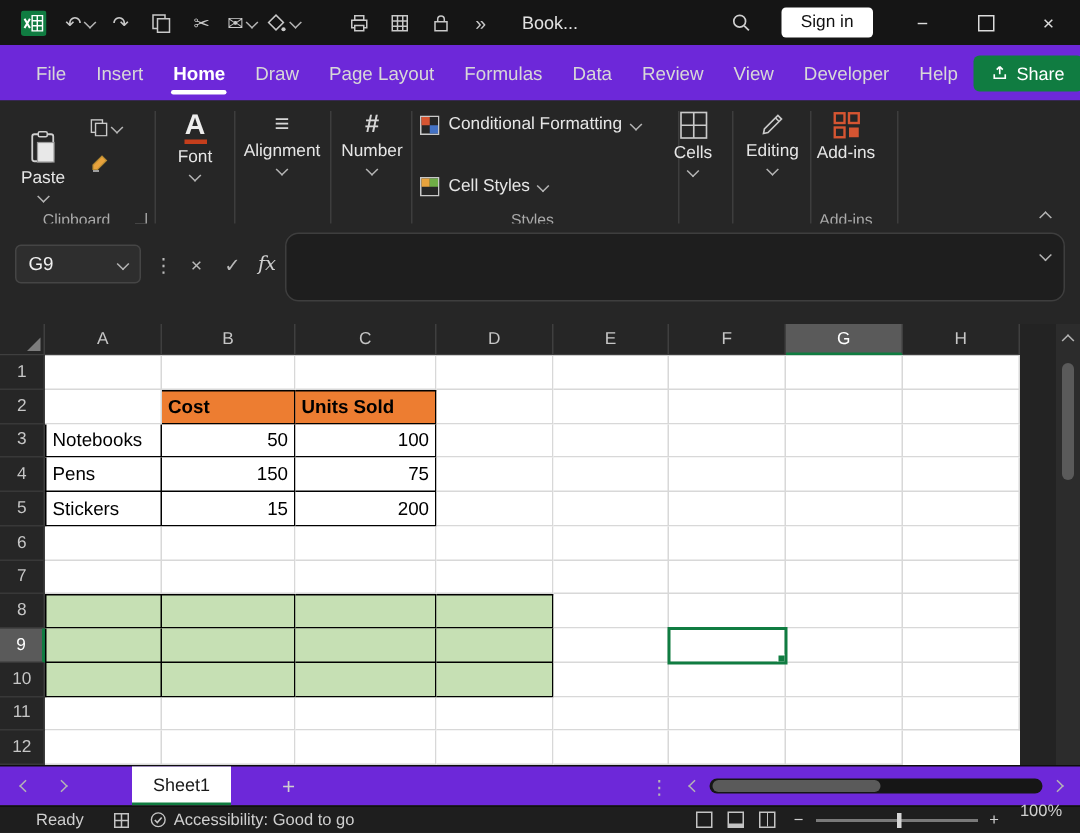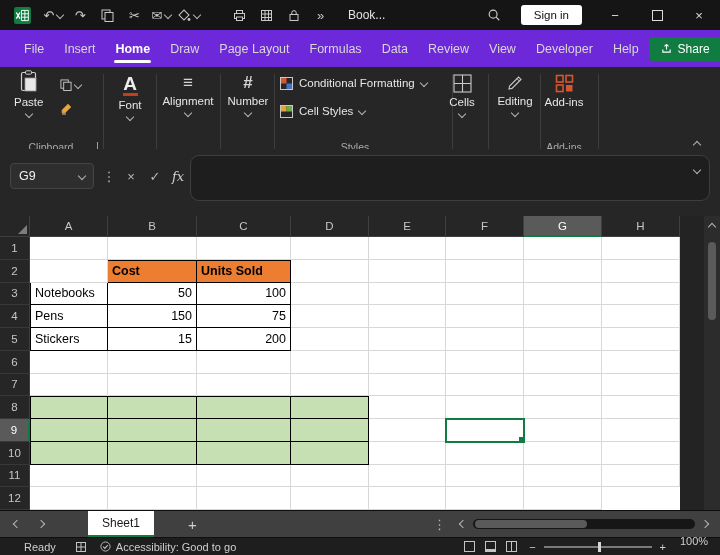--- a/index.html
+++ b/index.html
@@ -67,21 +67,21 @@
   .cell.green{background:var(--green,#C6E0B4)}
   .cell.s-header{background:var(--orange,#ED7D31);font-weight:bold}
   .cell.s-num{justify-content:flex-end}
   .cell.selcell{outline:2px solid var(--accent,#107C41);outline-offset:-1px;position:relative;z-index:2}
   .cell.selcell::after{content:"";position:absolute;right:-2px;bottom:-2px;width:5px;height:5px;background:var(--accent,#107C41);border:1px solid #fff}
   .vscroll{position:absolute;left:704px;top:0;width:16px;height:294px;background:#2c2c2c}
   .vthumb{position:absolute;left:4px;top:26px;width:8px;height:78px;background:#5a5a5a;border-radius:4px}
   .vscroll .chev.up{position:absolute;left:5px;top:8px}
 
   
-  .tabbar{position:absolute;top:510px;left:0;width:720px;height:27px;background:#404040;display:flex;align-items:center;border-top:1px solid #0e0e0e;box-sizing:border-box}
+  .tabbar{position:absolute;top:510px;left:0;width:720px;height:27px;background:#6d28d9;display:flex;align-items:center;border-top:1px solid #0e0e0e;box-sizing:border-box}
   .sheettab{height:26px;background:#fff;color:#1a1a1a;font-size:12px;display:flex;align-items:center;padding:0 14px;border-bottom:2px solid var(--accent,#107C41);box-sizing:border-box;margin-left:44px}
   .addsheet{margin-left:34px;color:#cfcfcf;font-size:15px}
   .hscroll{width:222px;height:10px;background:#161616;border-radius:5px;position:relative;margin:0 7px}
   .hthumb{position:absolute;left:2px;top:1px;width:112px;height:8px;background:#5a5a5a;border-radius:4px}
   .tb-dots{color:#b5b5b5;font-size:13px;margin-right:14px}
 
   
   .statusbar{position:absolute;top:537px;left:0;width:720px;height:18px;background:#1e1e1e;display:flex;align-items:center;border-top:1px solid #101010;box-sizing:border-box;font-size:11px;color:#cfcfcf}
   .view-ic{width:11px;height:11px;border:1px solid #c4c4c4;box-sizing:border-box;margin-left:10px}
   .view-ic.v2{border-bottom-width:3px}
@@ -184,21 +184,21 @@
       <svg width="11" height="11" viewBox="0 0 12 12">
           <path d="M2 7v3h8V7" fill="none" stroke="#fff" stroke-width="1.2"></path>
           <path d="M6 1.5v5.5M6 1.5L3.8 3.7M6 1.5l2.2 2.2" fill="none" stroke="#fff" stroke-width="1.2"></path>
         </svg>
       <span>Share</span>
     </span>
   </div>
 
   <div class="ribbon">
 
-    <div class="bigbtn" style="left:14px;top:3px">
+    <div class="bigbtn" style="left:14px;top:20px">
       <svg width="19" height="23" viewBox="0 0 19 23">
           <rect x="2.5" y="2.5" width="14" height="18" rx="1.5" fill="none" stroke="#cfcfcf" stroke-width="1.2"></rect>
           <rect x="6.5" y="0.8" width="6" height="3.4" rx="1" fill="#262626" stroke="#cfcfcf"></rect>
           <rect x="6" y="8" width="11" height="13" fill="#e8e8e8" stroke="#9a9a9a" stroke-width="0.8"></rect>
         </svg>
       <span class="lbl">Paste</span>
       <span class="chev"></span>
     </div>
     <div style="position:absolute;left:60px;top:12px;display:flex;flex-direction:column;gap:11px">
       <span class="smallbtn">
@@ -236,21 +236,21 @@
     </div>
     <div class="sep-v" style="left:220px"></div>
 
     <div class="bigbtn" style="left:224px;top:7px;width:48px">
       <span class="num-glyph">#</span>
       <span class="lbl">Number</span>
       <span class="chev"></span>
     </div>
     <div class="sep-v" style="left:274px"></div>
 
-    <div style="position:absolute;left:280px;top:6px;width:168px;display:flex;flex-direction:column;gap:8px">
+    <div style="position:absolute;left:280px;top:6px;width:168px;display:flex;flex-direction:column;gap:21px">
       <div class="styles-row">
         <svg width="13" height="13" viewBox="0 0 13 13">
             <rect x="0.5" y="0.5" width="12" height="12" fill="none" stroke="#c9c9c9"></rect>
             <rect x="1" y="1" width="5.5" height="5.5" fill="#D65532"></rect>
             <rect x="6.5" y="6.5" width="5.5" height="5.5" fill="#4472C4"></rect>
           </svg>
         <span>Conditional Formatting</span>
         <span class="chev"></span>
       </div>
       <div class="styles-row">

